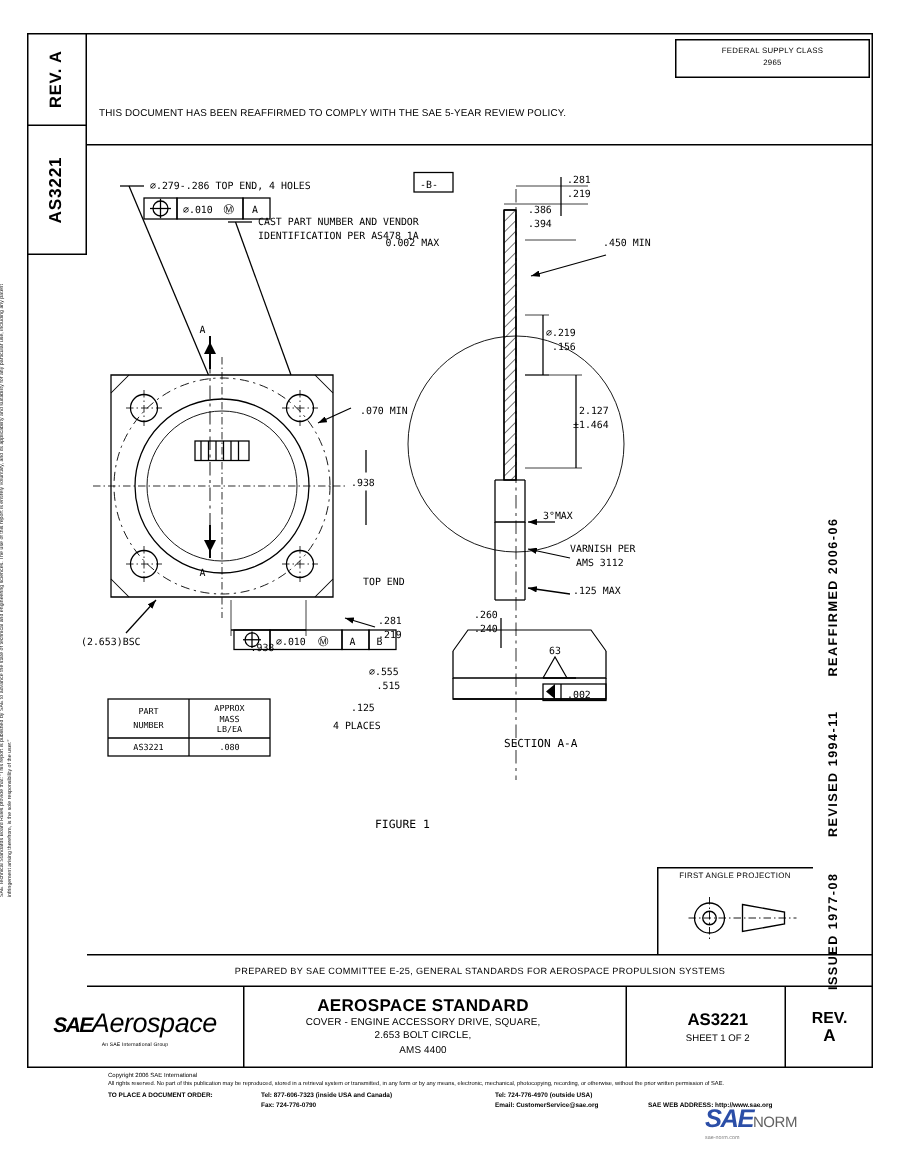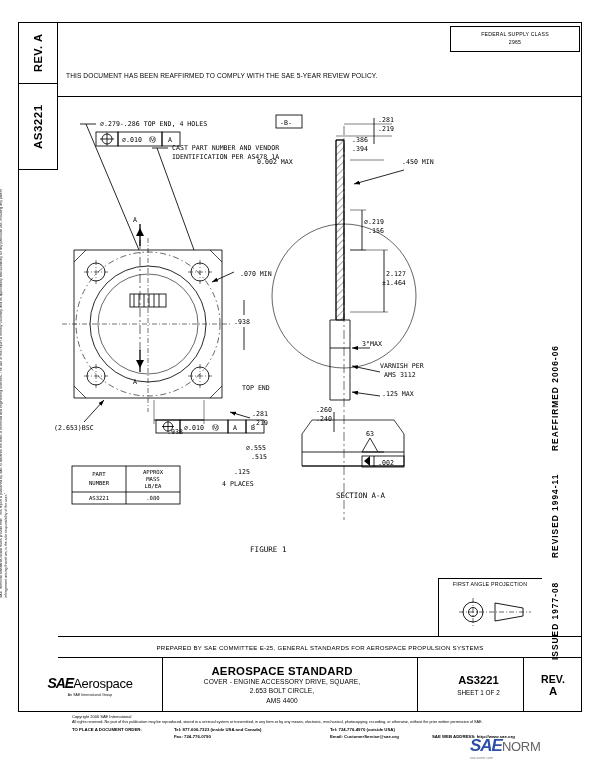--- a/index.html
+++ b/index.html
@@ -66,40 +66,40 @@
   #tb-rev{left:506px;width:58px;border-right:none;}
   #as-std{font-size:11.4px;font-weight:bold;letter-spacing:.2px;}
   #as-sub{font-size:6.6px;line-height:1.45;letter-spacing:.1px;}
   #tb-num-main{font-size:11.2px;font-weight:bold;}
   #tb-num-sheet{font-size:6.4px;margin-top:3px;}
   #tb-rev-lab{font-size:10.6px;font-weight:bold;}
   #tb-rev-val{font-size:11.4px;font-weight:bold;}
 
   
   .sae-word{font-size:14px;font-weight:bold;font-style:italic;letter-spacing:-1px;}
-  .aero-word{font-size:13px;letter-spacing:-.3px;}
+  .aero-word{font-size:18px;font-style:italic;letter-spacing:-.3px;}
   .sae-tag{font-size:3.4px;letter-spacing:.1px;margin-top:1px;}
 
   
   #footer{left:72px;top:714px;width:470px;}
   #copy1{font-size:4.0px;line-height:1.3;}
   #copy2{font-size:3.8px;line-height:1.35;margin-top:.5px;}
   #order-row{position:relative;margin-top:2px;height:20px;font-size:4.3px;font-weight:bold;}
   #order-row span{position:absolute;white-space:nowrap;}
   .o1{left:0;top:0;}
   .o2{left:102px;top:0;}
   .o3{left:102px;top:7px;}
   .o4{left:258px;top:0;}
   .o5{left:258px;top:7px;}
   .o6{left:360px;top:7px;}
 
   
   #wm{position:absolute;left:470px;top:736px;width:126px;height:30px;opacity:.92;}
   #wm .wm-sae{font-size:17px;font-weight:bold;font-style:italic;color:#1a3fa0;letter-spacing:-1px;}
-  #wm .wm-norm{font-size:13px;color:#555;letter-spacing:-.3px;}
+  #wm .wm-norm{font-size:10px;color:#555;letter-spacing:-.3px;}
   #wm .wm-url{font-size:3.6px;color:#777;}
 </style>
 </head>
 <body>
 
 <div class="page">
 
   <div class="bx" id="outer-frame"></div>
 
   <div class="bx ctr" id="rev-col">

